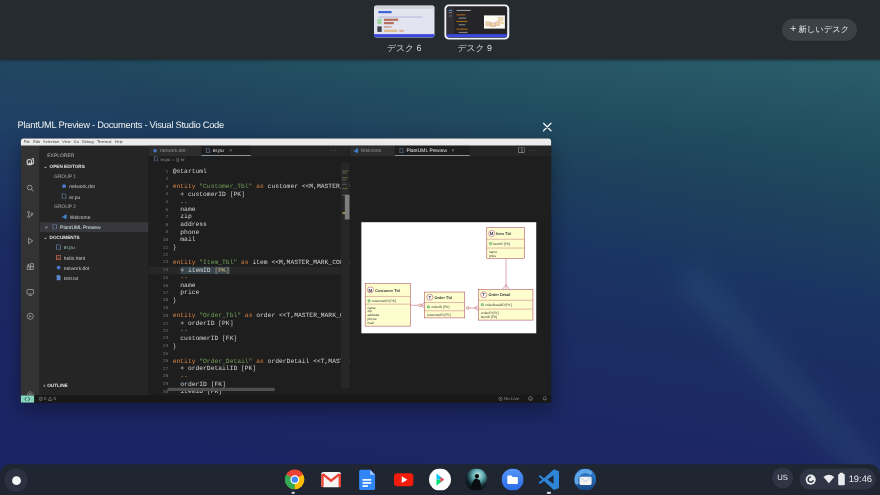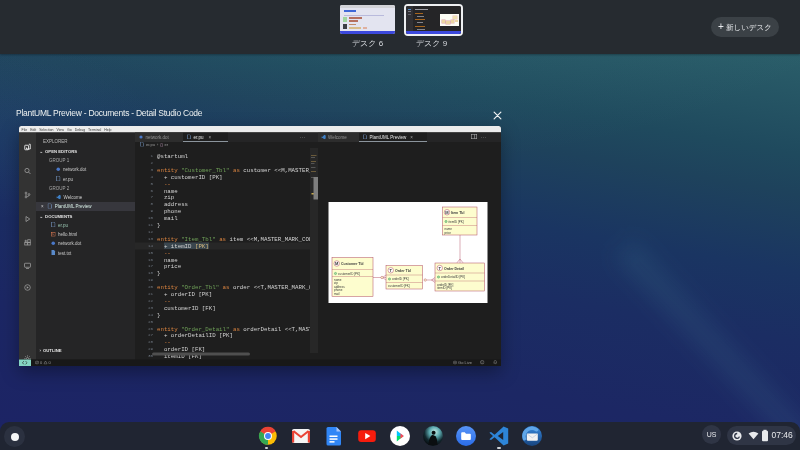--- a/index.html
+++ b/index.html
@@ -85,21 +85,21 @@
    <div style="position:absolute;left:10.5px;top:6px;width:3.5px;height:2.5px;background:#ecd6a2;box-shadow:0 0 0 0.5px rgba(190,90,100,0.45);"></div>
    <div style="position:absolute;left:13px;top:1.5px;width:3.5px;height:3px;background:#efe0b0;box-shadow:0 0 0 0.5px rgba(200,100,110,0.4);"></div>
    <div style="position:absolute;left:14.5px;top:5.5px;width:3px;height:2.5px;background:#ecd6a2;"></div>
  </div>
  <div class="sh"></div>
     </div>
   </div>
 <div class="dlabel" style="left:340px;width:55px;">デスク 6</div>
 <div class="dlabel" style="left:402px;width:59px;">デスク 9</div>
 <div class="newdesk"><span style="font-size:10px;vertical-align:-0.5px;">+</span> 新しいデスク</div>
-<div class="wtitle">PlantUML Preview - Documents - Detail Studio Code</div>
+<div class="wtitle">PlantUML Preview - Documents - Visual Studio Code</div>
 <svg class="closex" viewBox="0 0 12 12">
     <path d="M1.5 1.5 L10.5 10.5 M10.5 1.5 L1.5 10.5" stroke="#f1f3f4" stroke-width="1.6" stroke-linecap="round"></path>
   </svg>
 <div class="vswin">
     <div class="w2">
 <div class="menubar"><span style="margin-left:5px">File</span><span>Edit</span><span>Selection</span><span>View</span><span>Go</span><span>Debug</span><span>Terminal</span><span>Help</span></div>
 <div class="actbar">
  <svg class="abi" style="top:21px" viewBox="0 0 16 16">
           <path d="M10.5 2.5 H13.5 V12 H6 V9" fill="none" stroke="#fff" stroke-width="1.6" stroke-linejoin="round"></path>
           <rect x="2.5" y="4.5" width="7.5" height="9" rx="1" fill="none" stroke="#fff" stroke-width="1.6"></rect>
@@ -404,16 +404,16 @@
       <circle cx="5" cy="5" r="4.6" fill="#e8eaed"></circle>
       <path d="M5.2 2.5 A2.4 2.4 0 1 0 7.4 5.6" fill="none" stroke="#2f3545" stroke-width="1.3"></path>
     </svg>
  <svg style="position:absolute;left:21px;top:5px" width="11" height="9">
       <path d="M5.5 8.3 L0.6 2.6 A8 8 0 0 1 10.4 2.6 Z" fill="#e8eaed"></path>
     </svg>
  <svg style="position:absolute;left:33.5px;top:3px" width="8" height="13">
       <rect x="2.4" y="0.8" width="3.2" height="1.8" fill="#e8eaed"></rect>
       <rect x="1" y="1.8" width="6" height="10.4" rx="1" fill="#e8eaed"></rect>
     </svg>
- <span style="position:absolute;left:44.5px;top:0;line-height:19px;font-size:8.5px;color:#e8eaed;">07:46</span>
+ <span style="position:absolute;left:44.5px;top:0;line-height:19px;font-size:8.5px;color:#e8eaed;">19:46</span>
 </div>
 <div style="position:absolute;left:265px;top:447px;width:3px;height:2px;border-radius:1px;background:#cfd3d8;"></div>
 <div style="position:absolute;left:496.5px;top:447px;width:4px;height:2px;border-radius:1px;background:#cfd3d8;"></div>
 
 </body></html>

